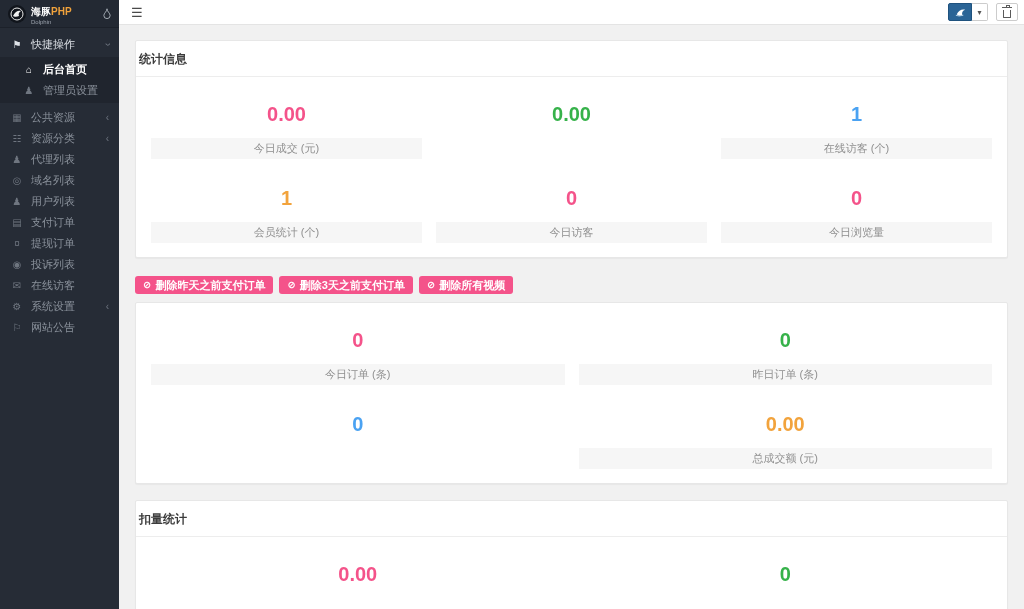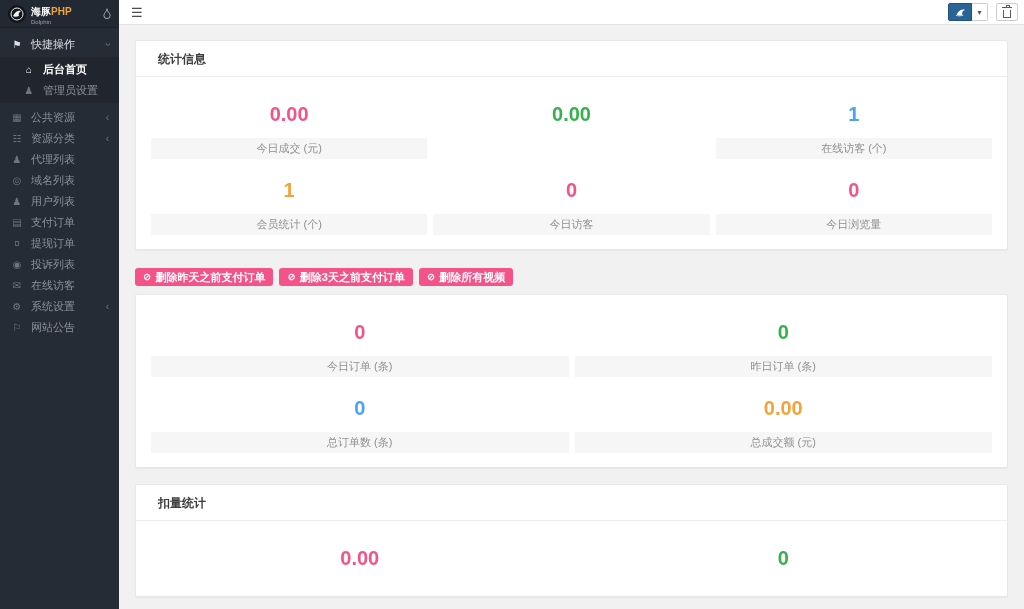--- a/index.html
+++ b/index.html
@@ -51,23 +51,23 @@
   .trash-icon:before { content:""; position:absolute; top:-3px; left:-2px; width:10px; height:1px;
     background:#5a5a5a; }
   .trash-icon:after { content:""; position:absolute; top:-5px; left:2px; width:2px; height:2px;
     border:1px solid #5a5a5a; border-bottom:none; }
 
   
   .content { position:absolute; left:119px; top:25px; right:0; bottom:0;
     padding:15px 16px; overflow:hidden; }
   .panel { background:#ffffff; border:1px solid #e7e7e7; border-radius:2px;
     box-shadow:0 1px 1px rgba(0,0,0,0.04); }
-  .panel-header { padding:8px 22px; border-bottom:1px solid #ededed; }
+  .panel-header { padding:8px 3px; border-bottom:1px solid #ededed; }
   .panel-title { font-size:12px; font-weight:bold; color:#3c3c3c; }
-  .panel-body { display:grid; gap:6px; padding:12px 15px 14px; }
+  .panel-body { display:grid; gap:14px; padding:12px 15px 14px; }
   .stat-value { text-align:center; font-size:20px; font-weight:bold; padding:14px 0 12px; }
   .stat-label { background:#f6f6f6; text-align:center; font-size:11px; color:#8f8f8f;
     height:21px; line-height:21px; }
   .panel-stats { margin-bottom:18px; }
   .actions { display:flex; gap:6px; margin-bottom:8px; }
   .btn-pink { display:flex; align-items:center; gap:4px; background:#f4538a; color:#fff;
     border:none; font-size:11px; padding:0 8px; height:18px; border-radius:3px; cursor:pointer;
     font-family:inherit; font-weight:bold; }
   .btn-pink .del-icon { font-size:10px; line-height:1; }
   .panel-orders { margin-bottom:16px; }
@@ -234,21 +234,20 @@
           <div class="stat">
             <div class="stat-value" style="color: rgb(244, 83, 138);">0</div>
             <div class="stat-label">今日订单 (条)</div>
           </div>
           <div class="stat">
             <div class="stat-value" style="color: rgb(54, 178, 74);">0</div>
             <div class="stat-label">昨日订单 (条)</div>
           </div>
           <div class="stat">
             <div class="stat-value" style="color: rgb(74, 162, 242);">0</div>
-            <div class="stat-label">总订单数 (条)</div>
           </div>
           <div class="stat">
             <div class="stat-value" style="color: rgb(242, 163, 60);">0.00</div>
             <div class="stat-label">总成交额 (元)</div>
           </div>
         </div>
     </section>
 
     <section class="panel panel-deduction">
       <div class="panel-header">

